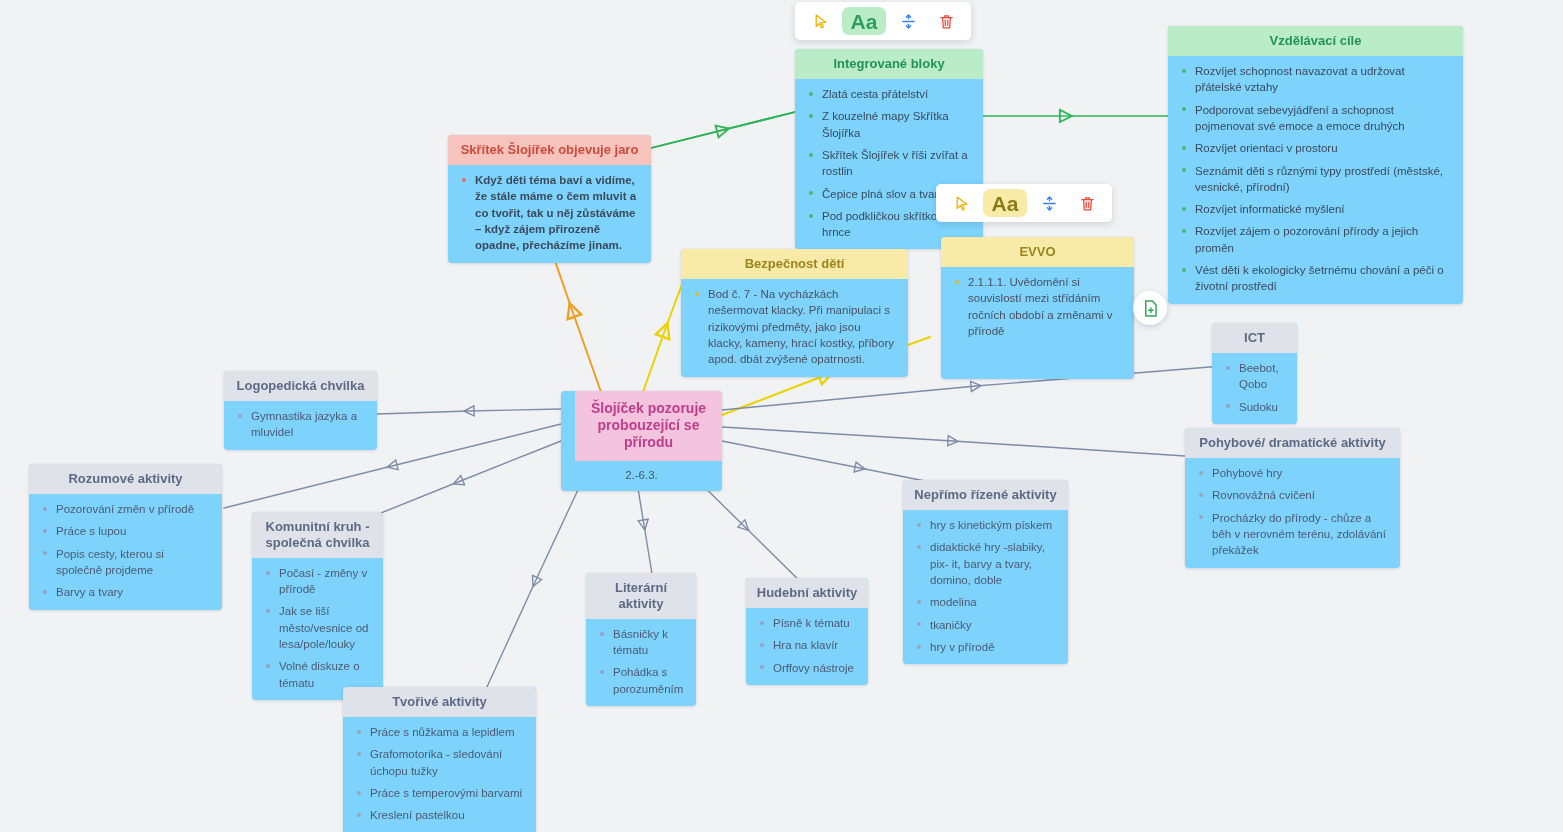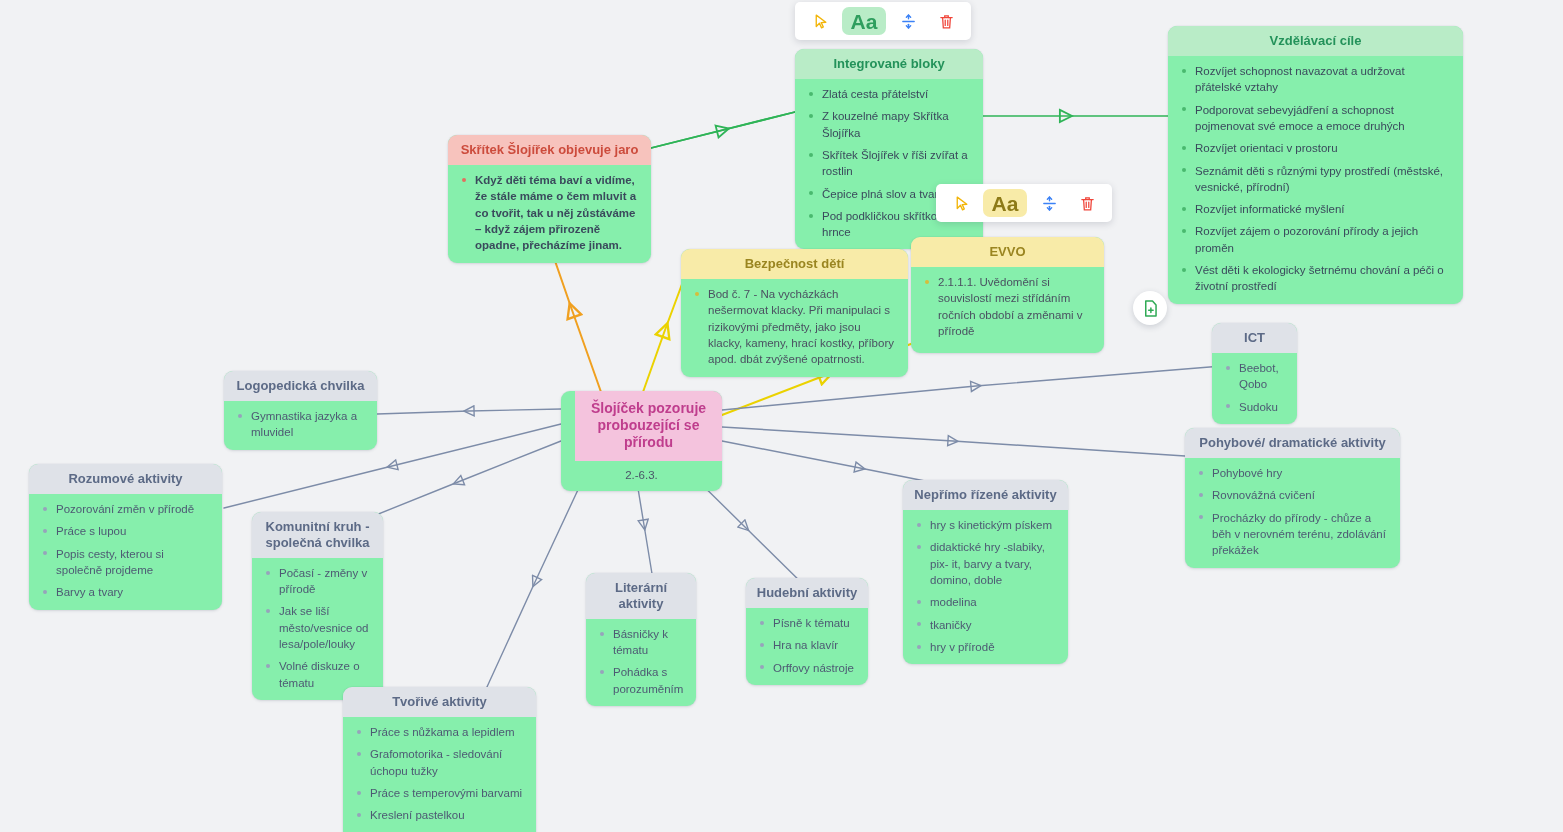--- a/index.html
+++ b/index.html
@@ -21,22 +21,22 @@
     position: absolute;
     left: 0; top: 0;
     width: 1563px;
     height: 832px;
     pointer-events: none;
   }
 
   
   .node {
     position: absolute;
-    border-radius: 9px;
-    background: #86efac;
+    border-radius: 4px;
+    background: #7dd3fc;
     box-shadow: 0 1px 3px rgba(40,50,70,.13), 0 0 0 .5px rgba(40,50,70,.05);
     overflow: hidden;
     box-sizing: border-box;
   }
   .node .hd {
     text-align: center;
     font-weight: bold;
     padding: 7px 10px 7px;
     line-height: 1.22;
     box-sizing: border-box;
@@ -300,21 +300,21 @@
 
   <div class="node t-yellow" style="left:681px; top:249px; width:227px;">
     <div class="hd" style="font-size:13px;">Bezpečnost dětí</div>
     <div class="bd">
       <ul>
         <li>Bod č. 7 - Na vycházkách nešermovat klacky. Při manipulaci s rizikovými předměty, jako jsou klacky, kameny, hrací kostky, příbory apod. dbát zvýšené opatrnosti.</li>
       </ul>
     </div>
   </div>
 
-  <div class="node t-yellow" style="left:911px; top:237px; width:193px; height:116px;">
+  <div class="node t-yellow" style="left:941px; top:237px; width:193px; height:142px;">
     <div class="hd" style="font-size:13px;">EVVO</div>
     <div class="bd">
       <ul>
         <li>2.1.1.1. Uvědomění si souvislostí mezi střídáním ročních období a změnami v přírodě</li>
       </ul>
     </div>
   </div>
 
   <div class="node t-grey" style="left:1212px; top:323px; width:85px;">
     <div class="hd" style="font-size:13px;">ICT</div>

